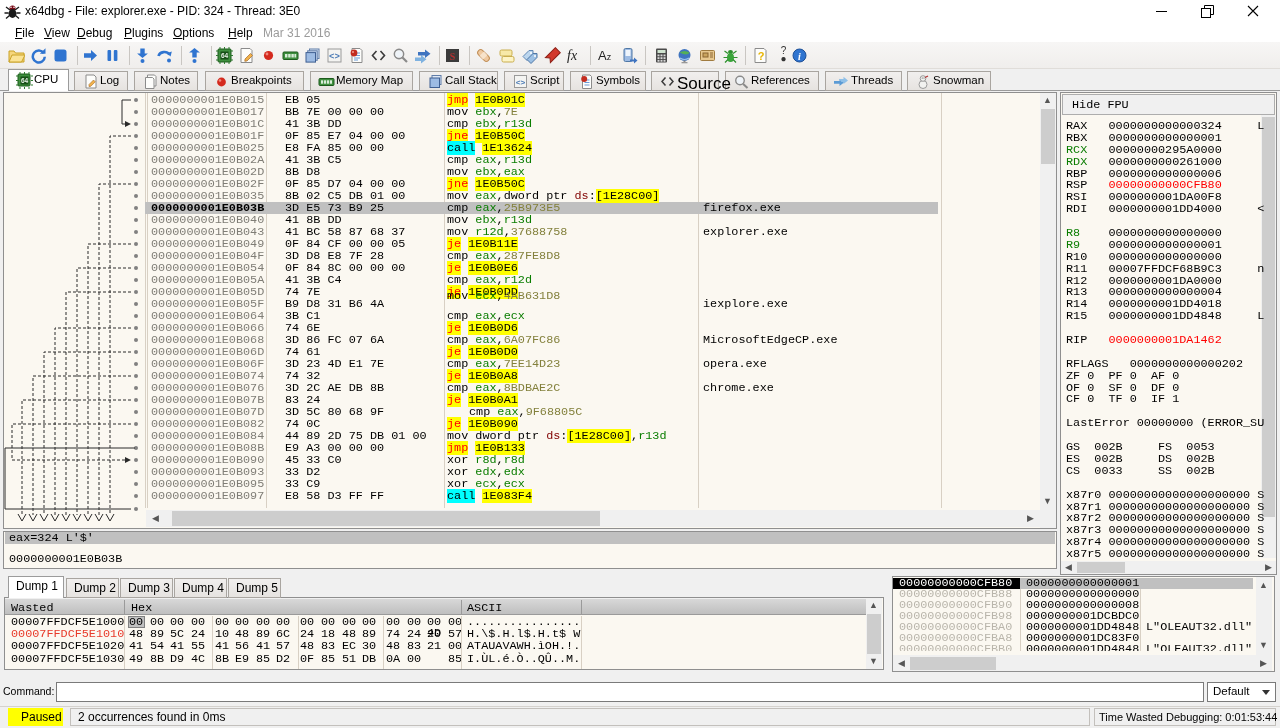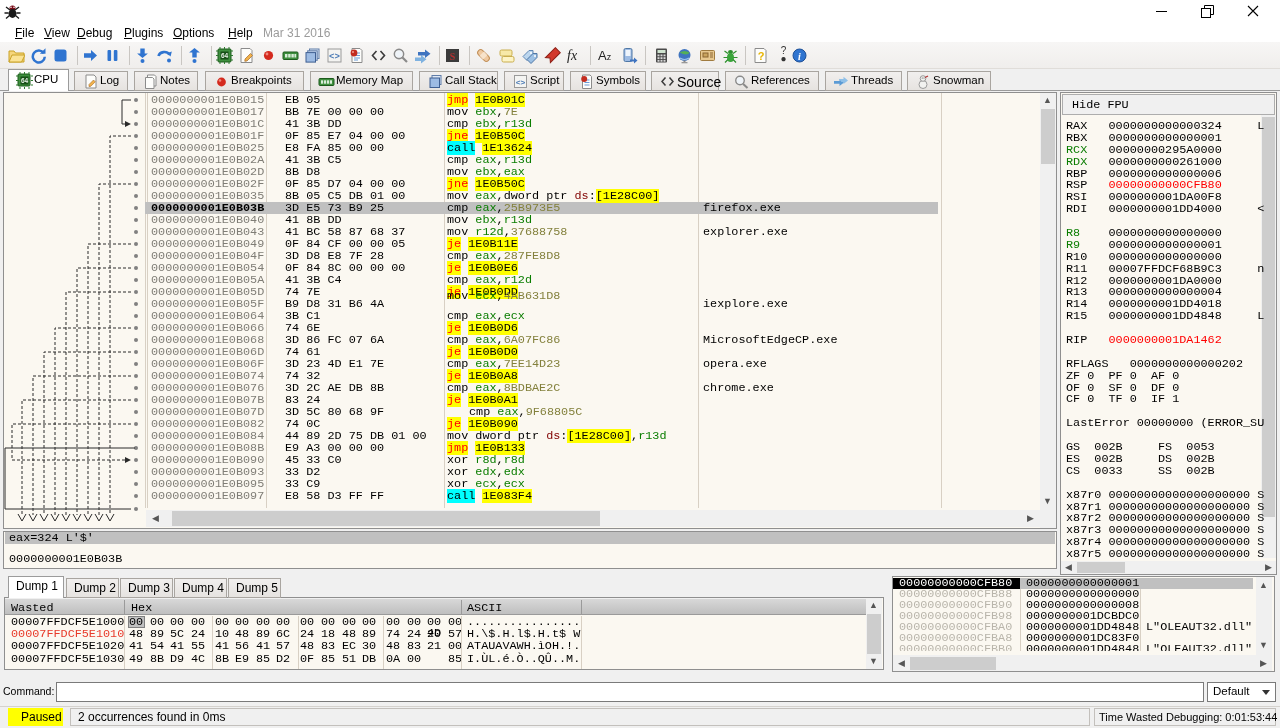--- a/index.html
+++ b/index.html
@@ -22,20 +22,21 @@
 </style></head>
 <body>
 <div class="abs" style="left:0;top:0;width:1280px;height:23px;background:#fff">
 <svg class="abs" style="left:4px;top:4px" width="17" height="15" viewBox="0 0 17 15">
 <ellipse cx="8.5" cy="4" rx="3" ry="2.6" fill="#7a0c18"></ellipse>
 <ellipse cx="8.5" cy="9.5" rx="4" ry="4.4" fill="#1a1a1a"></ellipse>
 <path d="M2 3 L6 6 M15 3 L11 6 M0.5 9 L4.5 9 M16.5 9 L12.5 9 M2 14.5 L5.5 11.5 M15 14.5 L11.5 11.5" stroke="#1a1a1a" stroke-width="1.3" fill="none"></path>
 <ellipse cx="7" cy="3.2" rx="0.8" ry="0.7" fill="#fff"></ellipse>
       <ellipse cx="10" cy="3.2" rx="0.8" ry="0.7" fill="#fff"></ellipse>
 </svg>
+<div class="abs sans" style="left:25px;top:4px;color:#000">x64dbg - File: explorer.exe - PID: 324 - Thread: 3E0</div>
 <div class="abs" style="left:1156px;top:11px;width:11px;height:1px;background:#000"></div>
 <svg class="abs" style="left:1201px;top:5px" width="13" height="13" viewBox="0 0 13 13">
       <rect x="0.5" y="3.5" width="9" height="9" fill="none" stroke="#000"></rect>
       <path d="M3.5 3.5 v-3 h9 v9 h-3" fill="none" stroke="#000"></path>
     </svg>
 <svg class="abs" style="left:1247px;top:5px" width="12" height="12" viewBox="0 0 12 12">
       <path d="M1 1 L11 11 M11 1 L1 11" stroke="#000" stroke-width="1.1"></path>
     </svg>
 </div>
 <div class="abs" style="left:0;top:23px;width:1280px;height:19px;background:#fff">
@@ -269,21 +270,21 @@
 <div class="abs" style="left:578px;top:4px;width:17px;height:17px;z-index:4"><svg width="17" height="17" viewBox="0 0 17 17">
         <path d="M4.5 2 h7.5 l1.5 1.5 V15.5 H4.5 z" fill="#fdfdfb" stroke="#8b8b8b"></path>
         <path d="M6.5 7 h5 M6.5 9.5 h5 M6.5 12 h5" stroke="#6a9bd8"></path>
         <circle cx="6.2" cy="6" r="3" fill="#c32c20"></circle>
       </svg></div>
 <div class="abs" style="left:596px;top:5px;z-index:4;font-family:'Liberation Sans',sans-serif;font-size:11.5px">Symbols</div>
 <div class="abs" style="left:651px;top:2px;width:68px;height:20px;background:linear-gradient(#f1efee,#e6e3e0);border:1px solid #a9a5a0;z-index:1"></div>
 <div class="abs" style="left:659px;top:4px;width:17px;height:17px;z-index:4"><svg width="17" height="17" viewBox="0 0 17 17">
         <path d="M6.5 4.5 L3 8.5 6.5 12.5 M10.5 4.5 L14 8.5 10.5 12.5" fill="none" stroke="#3b3b3b" stroke-width="1.5"></path>
       </svg></div>
-<div class="abs" style="left:677px;top:5px;z-index:4;font-family:'Liberation Sans',sans-serif;font-size:14px">Source</div>
+<div class="abs" style="left:677px;top:5px;z-index:4;font-family:'Liberation Sans',sans-serif;font-size:17px">Source</div>
 <div class="abs" style="left:725px;top:2px;width:94px;height:20px;background:linear-gradient(#f1efee,#e6e3e0);border:1px solid #a9a5a0;z-index:1"></div>
 <div class="abs" style="left:733px;top:4px;width:17px;height:17px;z-index:4"><svg width="17" height="17" viewBox="0 0 17 17">
         <circle cx="7" cy="7.5" r="4.2" fill="none" stroke="#8a8a8a" stroke-width="1.5"></circle>
         <circle cx="7" cy="7.5" r="3.3" fill="#eef3f8"></circle>
         <path d="M10.2 11 L14.5 15" stroke="#8a8a8a" stroke-width="2"></path>
       </svg></div>
 <div class="abs" style="left:751px;top:5px;z-index:4;font-family:'Liberation Sans',sans-serif;font-size:11.5px">References</div>
 <div class="abs" style="left:825px;top:2px;width:77px;height:20px;background:linear-gradient(#f1efee,#e6e3e0);border:1px solid #a9a5a0;z-index:1"></div>
 <div class="abs" style="left:833px;top:4px;width:17px;height:17px;z-index:4"><svg width="17" height="17" viewBox="0 0 17 17">
         <path d="M1 8 h5.5 V5.8 l4.5 3.6 -4.5 3.6 V10.8 H1 z" fill="#5b9bd5"></path>
@@ -334,21 +335,21 @@
 <div class="abs" style="left:134px;top:158px;width:4px;height:4px;background:#808080;border-radius:50%;z-index:2"></div>
 <div class="abs mono" style="left:151px;top:166px;line-height:12px;z-index:2"><span class="addr">0000000001E0B02D</span></div>
 <div class="abs mono" style="left:285px;top:166px;line-height:12px;z-index:2">8B D8</div>
 <div class="abs mono" style="left:447px;top:166px;line-height:12px;z-index:2">mov <span class="g">ebx</span>,<span class="g">eax</span></div>
 <div class="abs" style="left:134px;top:170px;width:4px;height:4px;background:#808080;border-radius:50%;z-index:2"></div>
 <div class="abs mono" style="left:151px;top:178px;line-height:12px;z-index:2"><span class="addr">0000000001E0B02F</span></div>
 <div class="abs mono" style="left:285px;top:178px;line-height:12px;z-index:2">0F 85 D7 04 00 00</div>
 <div class="abs mono" style="left:447px;top:178px;line-height:12px;z-index:2"><span class="hl"><span class="red">jne</span></span> <span class="hl">1E0B50C</span></div>
 <div class="abs" style="left:134px;top:182px;width:4px;height:4px;background:#808080;border-radius:50%;z-index:2"></div>
 <div class="abs mono" style="left:151px;top:190px;line-height:12px;z-index:2"><span class="addr">0000000001E0B035</span></div>
-<div class="abs mono" style="left:285px;top:190px;line-height:12px;z-index:2">8B 05 C5 DB 01 00</div>
+<div class="abs mono" style="left:285px;top:190px;line-height:12px;z-index:2">8B 02 C5 DB 01 00</div>
 <div class="abs mono" style="left:447px;top:190px;line-height:12px;z-index:2">mov <span class="g">eax</span>,dword ptr <span class="seg">ds</span>:<span class="hl">[1E28C00]</span></div>
 <div class="abs" style="left:134px;top:194px;width:4px;height:4px;background:#808080;border-radius:50%;z-index:2"></div>
 <div class="abs" style="left:145px;top:202px;width:793px;height:12px;background:#c0c0c0;z-index:1"></div>
 <div class="abs mono" style="left:151px;top:202px;line-height:12px;z-index:2"><span style="color:#000;font-weight:bold">0000000001E0B03B</span></div>
 <div class="abs mono" style="left:285px;top:202px;line-height:12px;z-index:2">3D E5 73 B9 25</div>
 <div class="abs mono" style="left:447px;top:202px;line-height:12px;z-index:2">cmp <span class="g">eax</span>,<span class="n">25B973E5</span></div>
 <div class="abs mono" style="left:703px;top:202px;line-height:12px;z-index:2">firefox.exe</div>
 <div class="abs" style="left:134px;top:206px;width:4px;height:4px;background:#808080;border-radius:50%;z-index:2"></div>
 <div class="abs mono" style="left:151px;top:214px;line-height:12px;z-index:2"><span class="addr">0000000001E0B040</span></div>
 <div class="abs mono" style="left:285px;top:214px;line-height:12px;z-index:2">41 8B DD</div>

